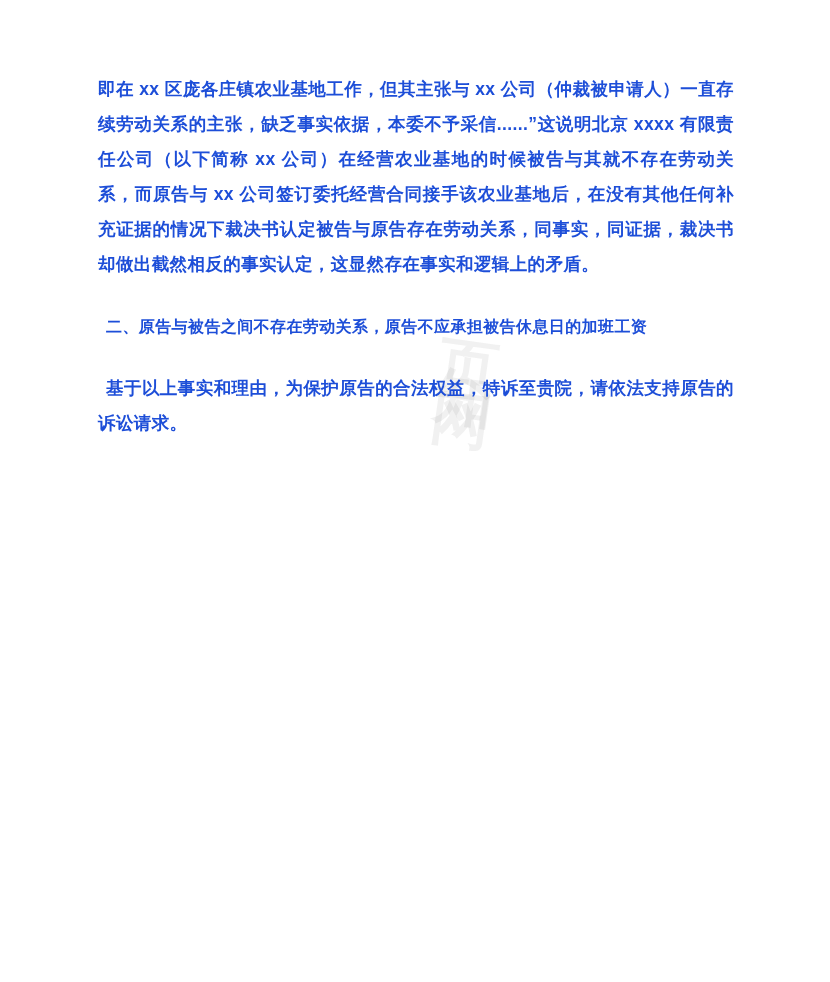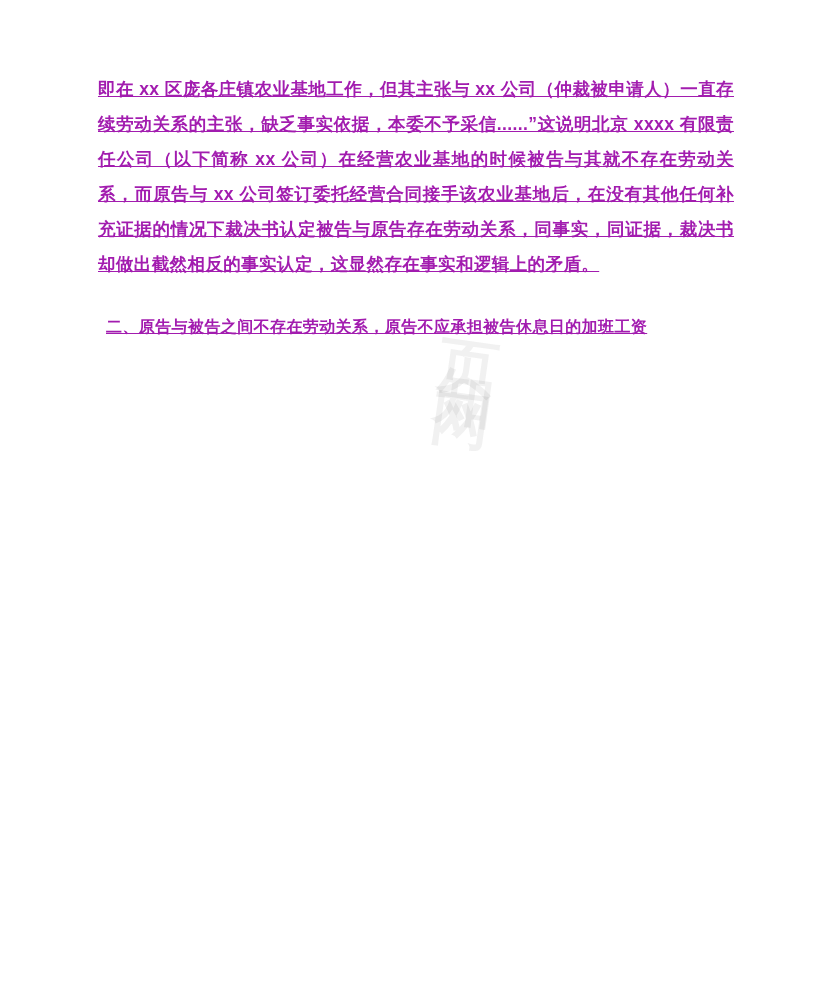--- a/index.html
+++ b/index.html
@@ -13,22 +13,21 @@
     height: 982px;
     background: #ffffff;
     overflow: hidden;
     font-family: "Liberation Sans", "DejaVu Sans", sans-serif;
   }
   .content {
     position: absolute;
     top: 72px;
     left: 98px;
     width: 636px;
-    color: #a21caf;
-    text-decoration: underline;
+    color: #1d4ed8;
   }
   .para {
     margin: 0 0 27px 0;
     font-size: 17.5px;
     font-weight: 700;
     line-height: 35px;
     text-align: justify;
     letter-spacing: 0.4px;
     word-break: break-all;
   }
@@ -67,15 +66,16 @@
 
   <div class="content">
 
     <p class="para">即在 xx 区庞各庄镇农业基地工作，但其主张与 xx 公司（仲裁被申请人）一直存续劳动关系的主张，缺乏事实依据，本委不予采信......”这说明北京 xxxx 有限责任公司（以下简称 xx 公司）在经营农业基地的时候被告与其就不存在劳动关系，而原告与 xx 公司签订委托经营合同接手该农业基地后，在没有其他任何补充证据的情况下裁决书认定被告与原告存在劳动关系，同事实，同证据，裁决书却做出截然相反的事实认定，这显然存在事实和逻辑上的矛盾。</p>
 
     <p class="para heading indented">二、原告与被告之间不存在劳动关系，原告不应承担被告休息日的加班工资</p>
 
 
 
 
+    <p class="para indented">基于以上事实和理由，为保护原告的合法权益，特诉至贵院，请依法支持原告的诉讼请求。</p>
 
   </div>
 </div>
 
 </body></html>

